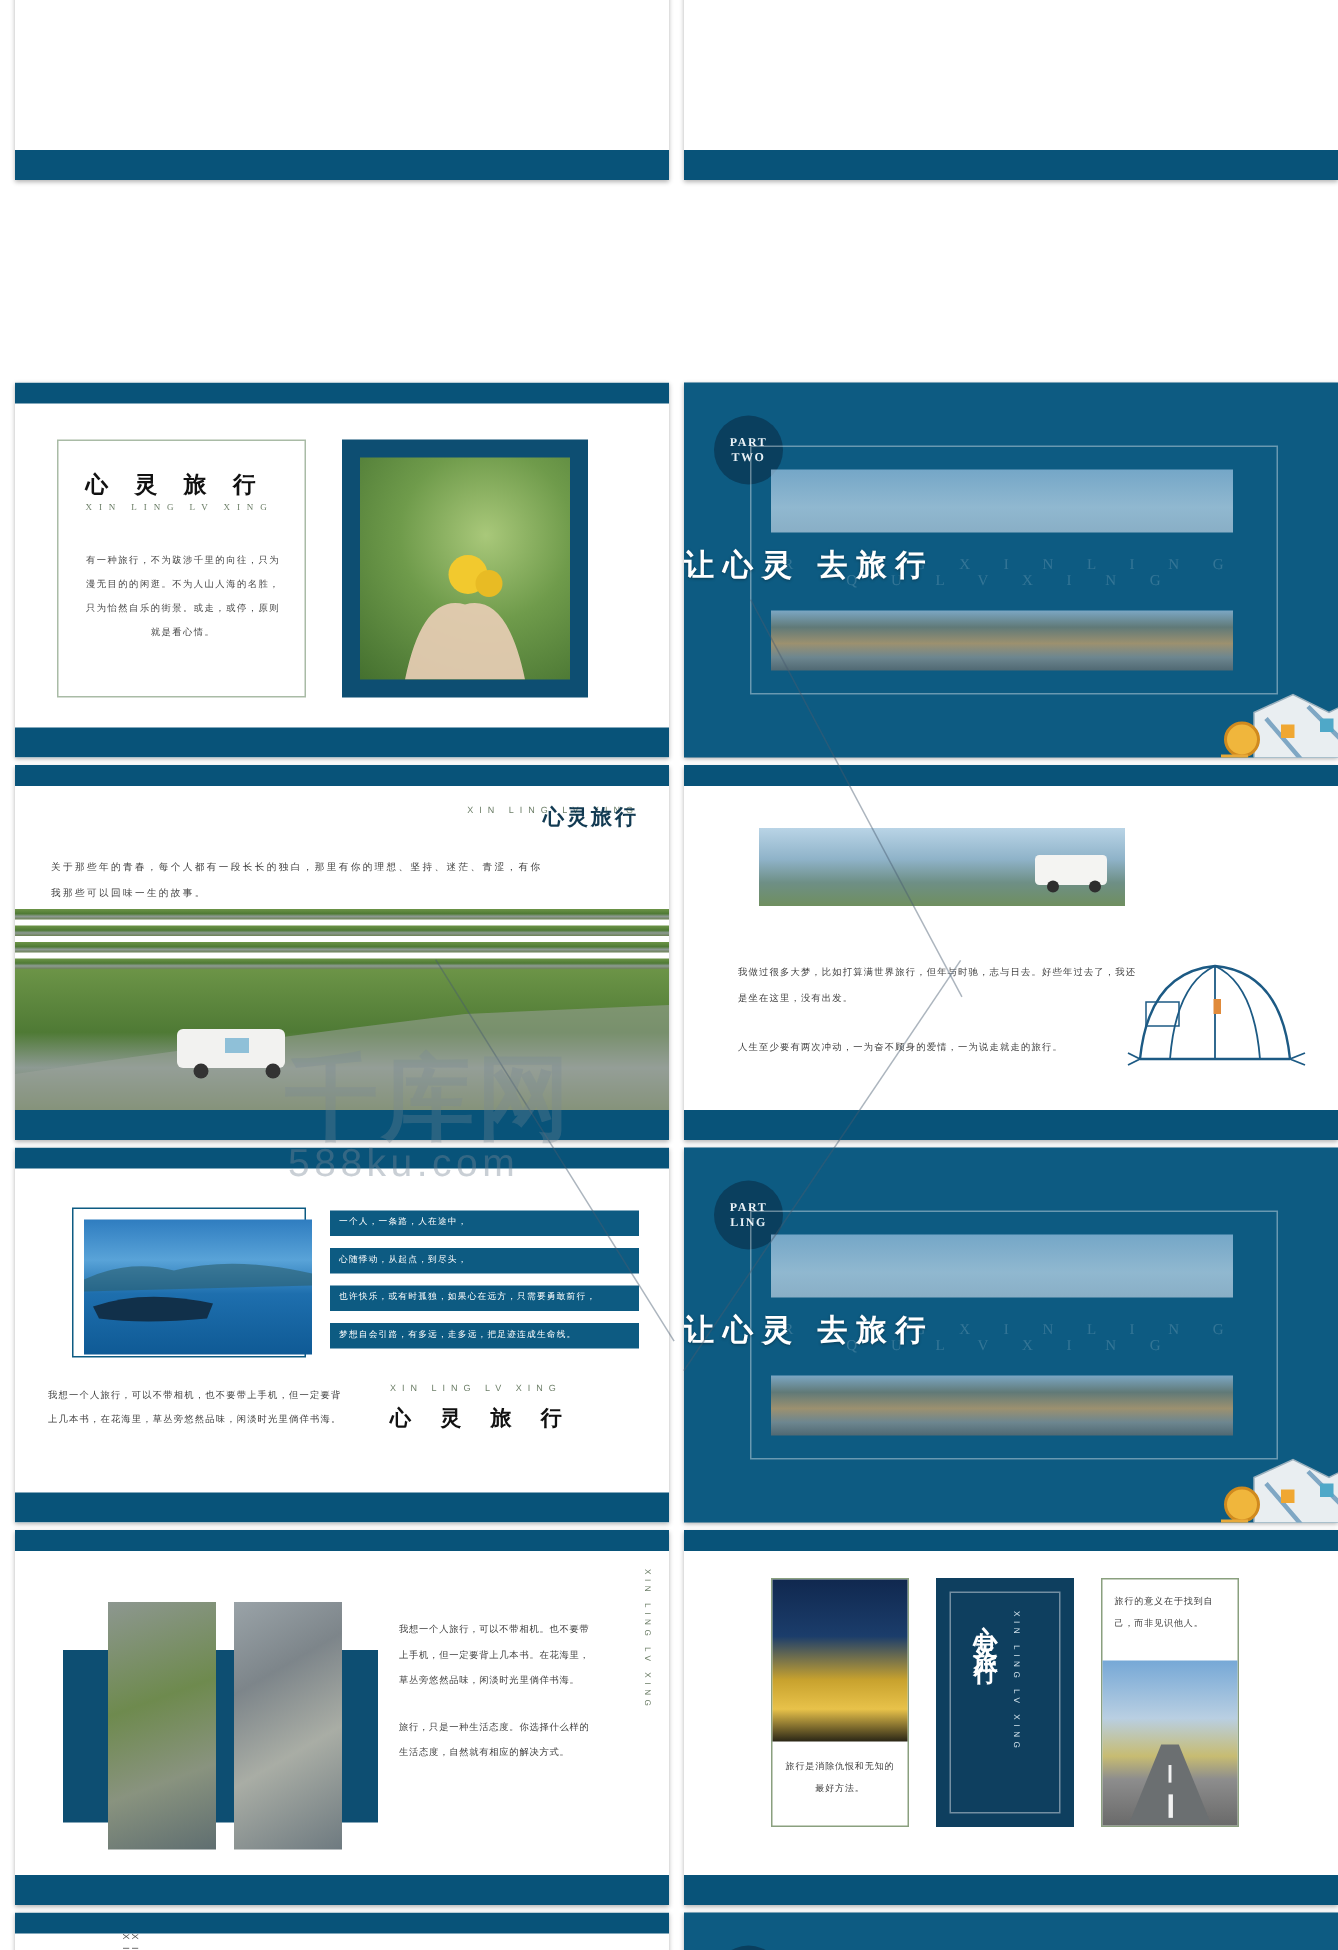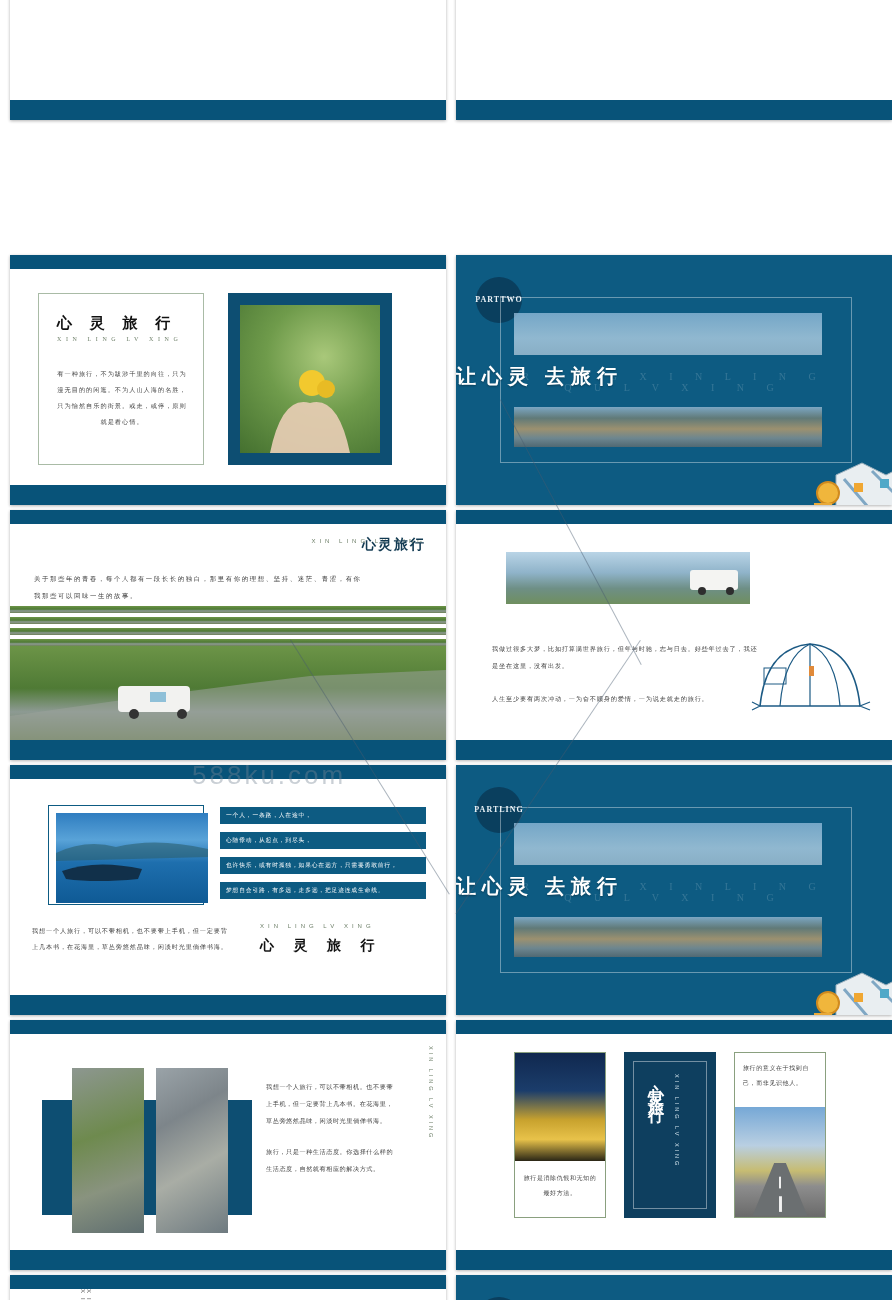--- a/index.html
+++ b/index.html
@@ -87,21 +87,21 @@
     position:absolute; left:218px; top:38px; width:164px; height:172px;
     background:#0d4e72; padding:12px;
   }
   .s3-inner { position:relative; width:100%; height:100%; }
 
   
   .part-badge {
     position:absolute; left:20px; top:22px;
     width:46px; height:46px; border-radius:50%;
     background:#0a3f5e; color:#eaf2f7;
-    display:flex; flex-direction:row; align-items:center; justify-content:center;
+    display:flex; flex-direction:column; align-items:center; justify-content:center;
     font-family:"Liberation Serif","DejaVu Serif",serif;
     font-size:8px; line-height:10px; letter-spacing:1px; font-weight:bold;
   }
   .part-frame {
     position:absolute; left:44px; top:42px; right:40px; bottom:42px;
     border:1px solid rgba(255,255,255,.38);
   }
   .part-band-top {
     position:absolute; left:58px; top:58px; right:70px; height:42px; opacity:.72;
   }
@@ -435,14 +435,15 @@
     </div>
 
   </div>
 
 </div>
 
 <div class="wm">
   <div class="wm-slash" style="left:290px; top:640px; height:300px; transform:rotate(-32deg);"></div>
   <div class="wm-slash" style="left:640px; top:640px; height:330px; transform:rotate(34deg);"></div>
   <div class="wm-slash" style="left:500px; top:400px; height:300px; transform:rotate(-28deg);"></div>
+  <div class="wm-logo">千库网</div>
   <div class="wm-url">588ku.com</div>
 </div>
 
 </body></html>

